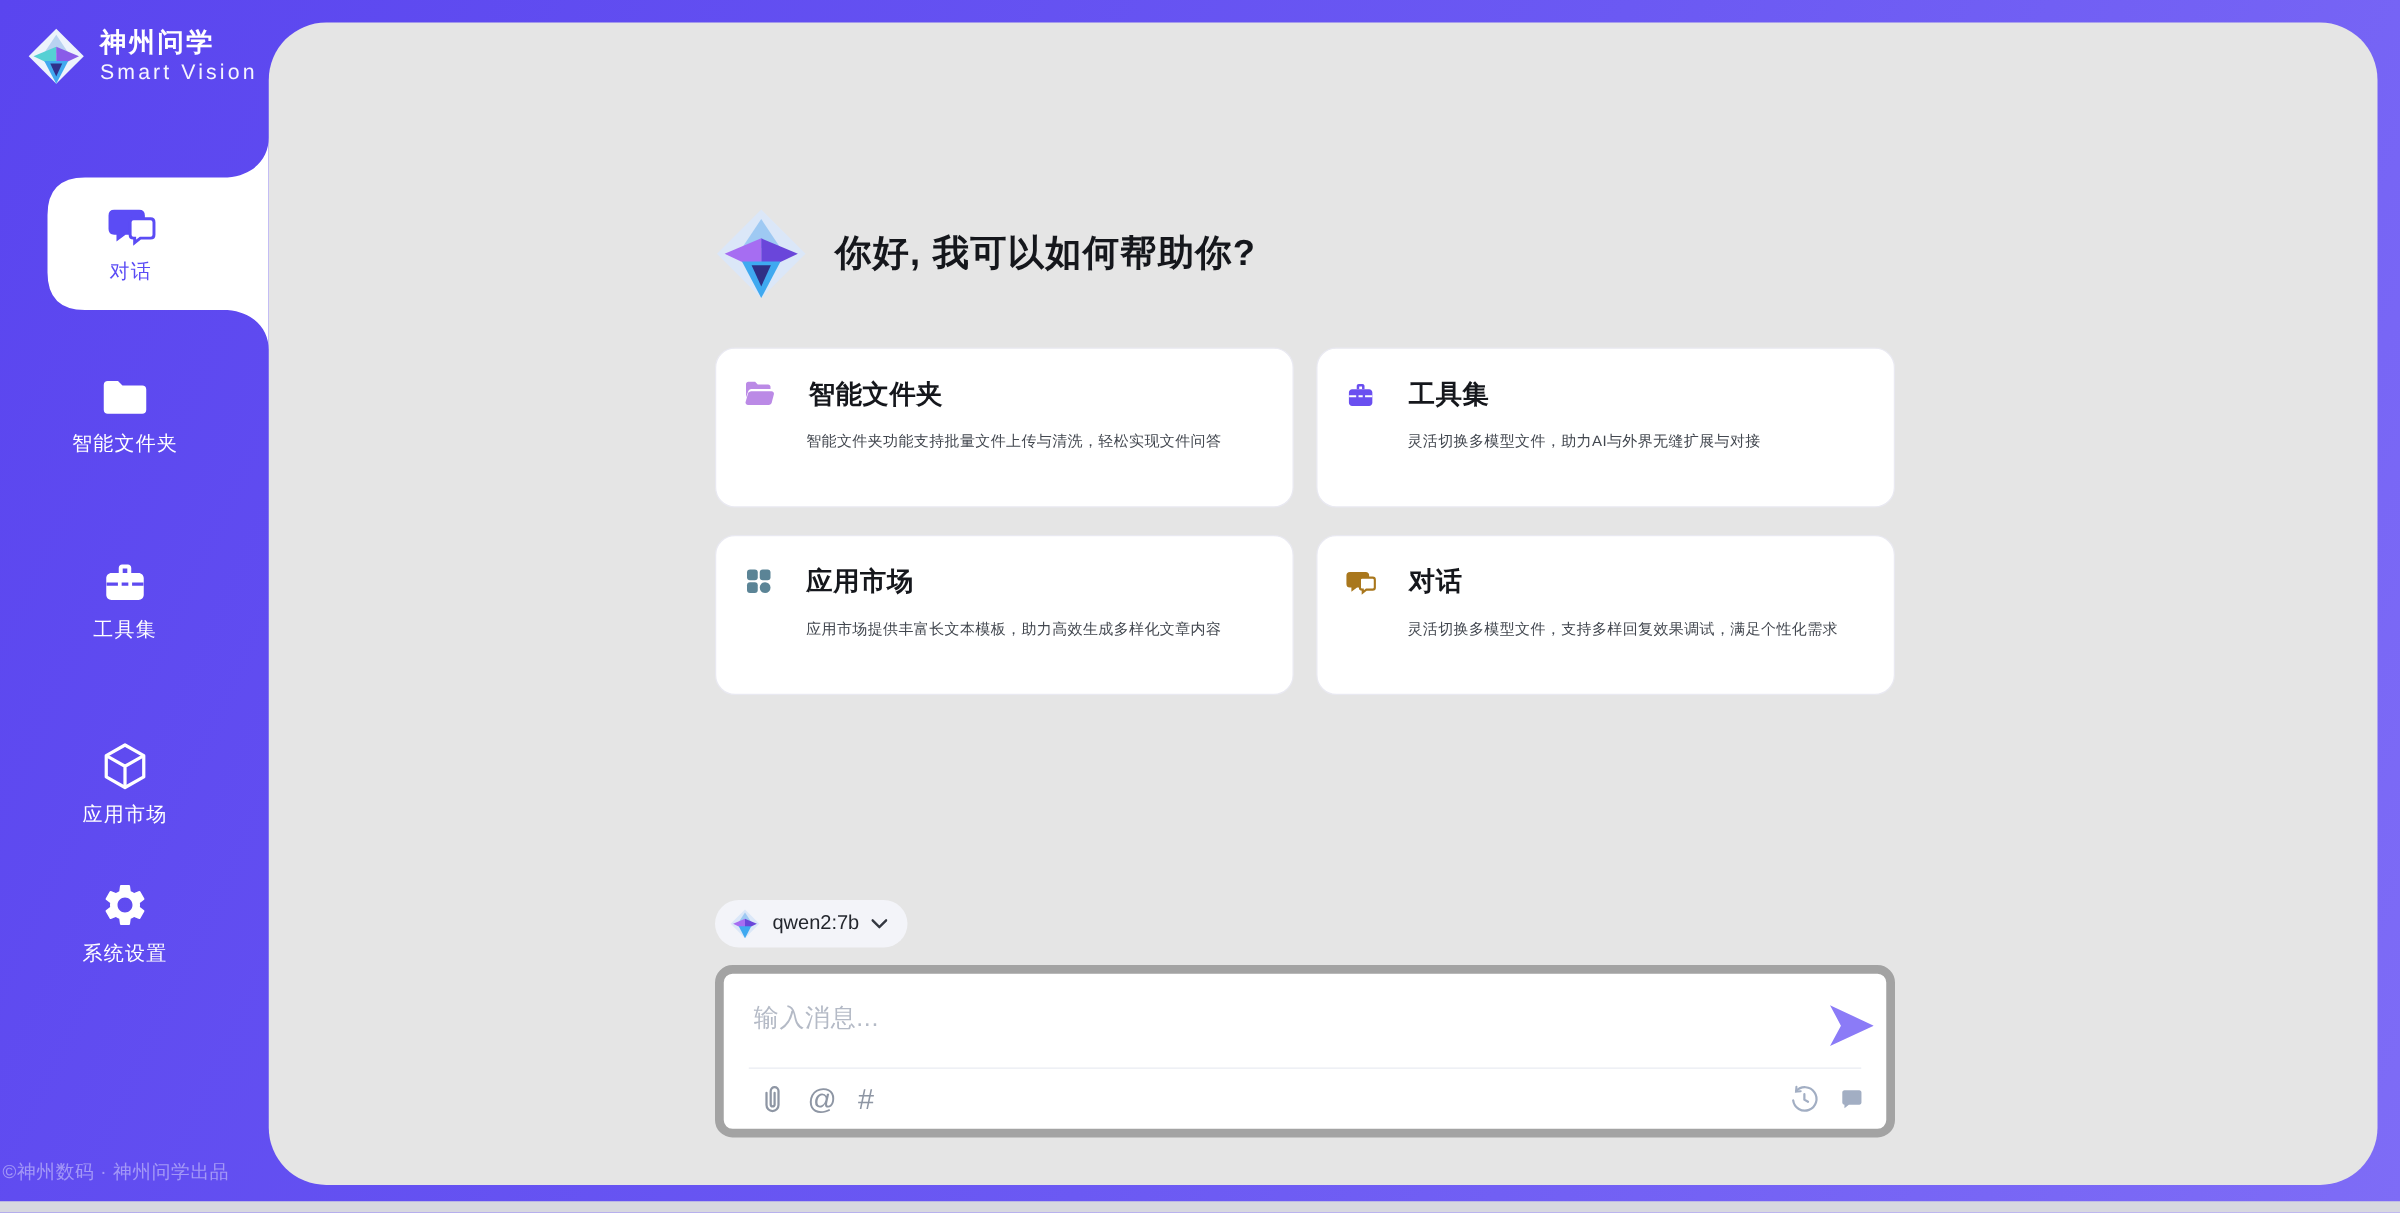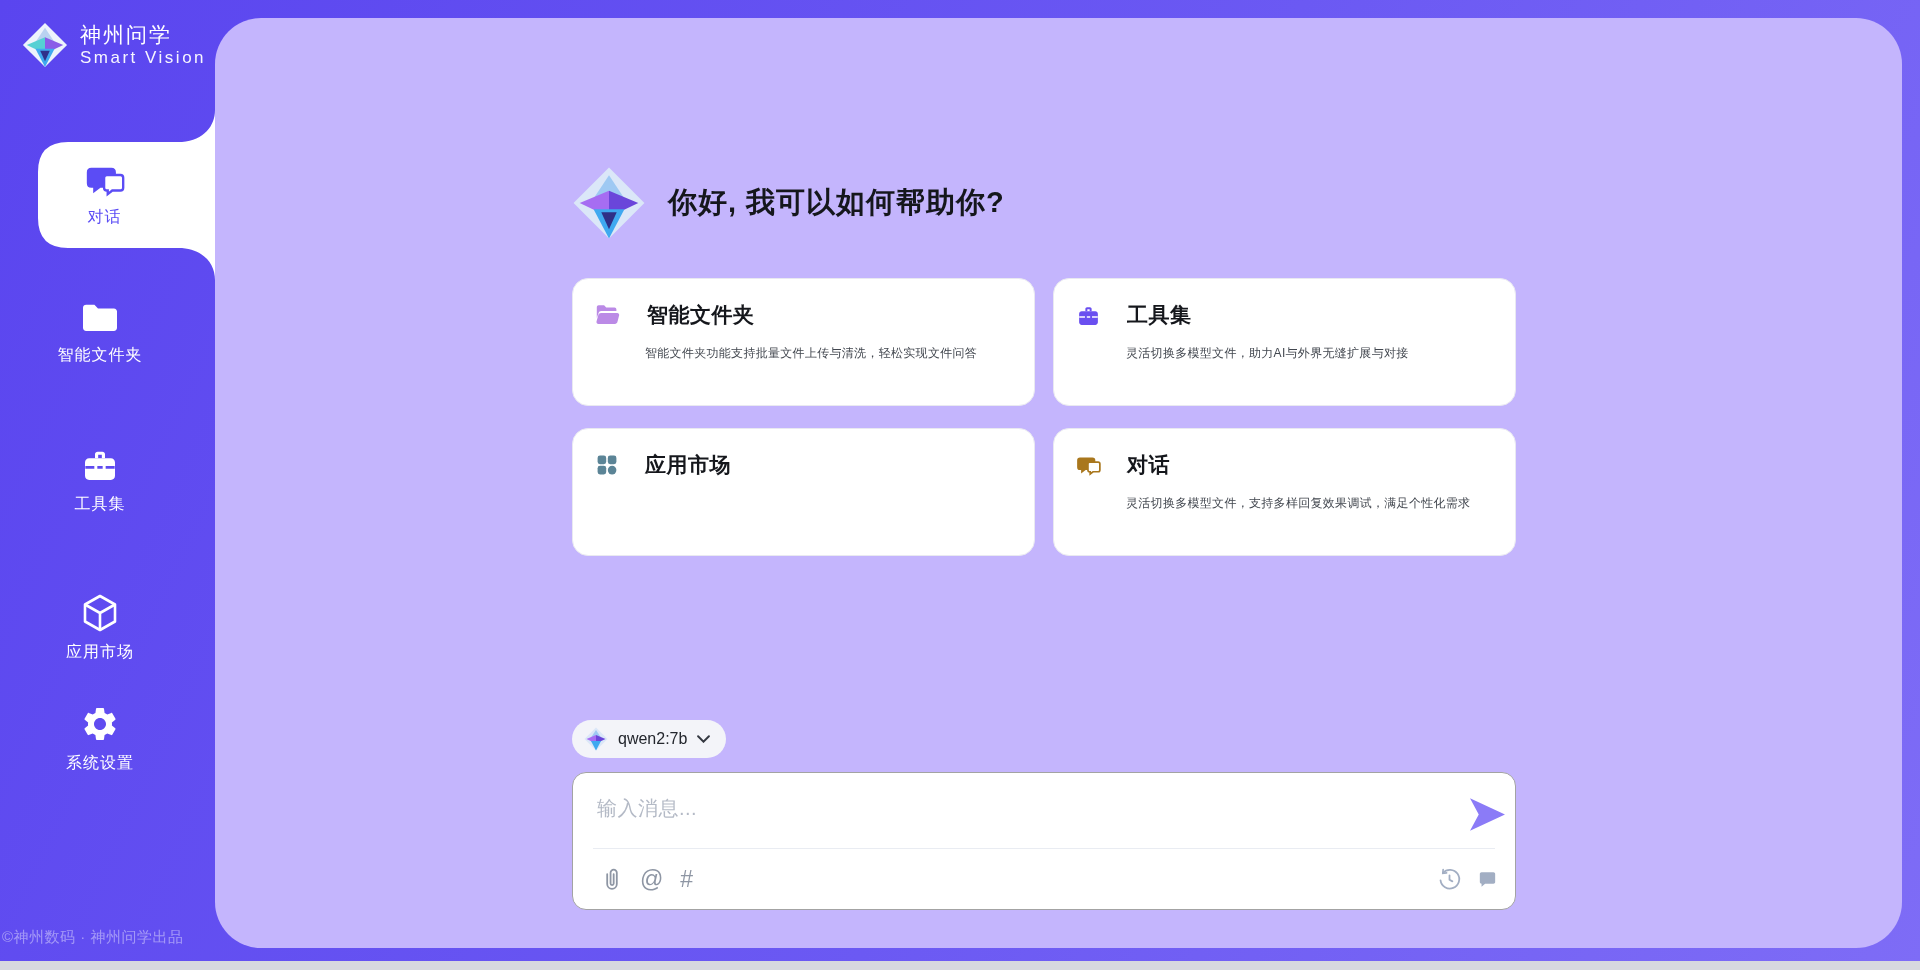--- a/index.html
+++ b/index.html
@@ -6,21 +6,21 @@
   html,body { width:1920px; height:970px; overflow:hidden;
     font-family:"Liberation Sans","DejaVu Sans",sans-serif; }
   body { position:relative;
     background:linear-gradient(115deg,#5a45ef 0%,#6b59f3 55%,#7e6cf6 100%); }
   body::after { content:''; position:absolute; left:0; right:0; bottom:0;
     height:9px; background:#d7d8df; }
 
   
   .sidebar { position:absolute; left:0; top:0; width:215px; height:970px; }
   .brand { position:absolute; left:22px; top:22px; display:flex; align-items:center; gap:12px; cursor:pointer; }
-  .brand-name { color:#fff; font-size:21px; font-weight:normal; letter-spacing:2px; line-height:1.2; }
+  .brand-name { color:#fff; font-size:21px; font-weight:bold; letter-spacing:2px; line-height:1.2; }
   .brand-sub { color:#fff; font-size:17px; letter-spacing:2.5px; opacity:.95; }
 
   .nav-item { position:absolute; left:0; width:200px; height:80px;
     display:flex; flex-direction:column; align-items:center; justify-content:center;
     gap:9px; color:#fff; cursor:pointer; }
   .nav-item .nav-label { font-size:16px; letter-spacing:1px; }
 
   .tab-shape { position:absolute; left:34px; top:110px; width:181px; height:170px; }
   .tab-active { position:absolute; left:38px; top:142px; width:177px; height:106px;
     display:flex; flex-direction:column; align-items:center; justify-content:center;
@@ -30,21 +30,21 @@
   .user-row { position:absolute; left:0; top:864px; width:200px; height:48px;
     display:flex; align-items:center; justify-content:center; gap:16px; cursor:pointer; }
   .avatar { width:38px; height:38px; border-radius:50%; background:#efeafc;
     display:flex; align-items:center; justify-content:center; }
   .user-initials { color:#fff; font-size:21px; letter-spacing:1px; }
   .copyright { position:absolute; left:2px; top:928px; width:200px;
     color:rgba(255,255,255,.42); font-size:15px; letter-spacing:.5px; }
 
   
   .panel { position:absolute; left:215px; top:18px; width:1687px; height:930px;
-    background:#c4b5fd; border-radius:46px; }
+    background:#e5e5e5; border-radius:46px; }
   .content { width:944px; margin-left:357px; }
 
   .greeting { display:flex; align-items:center; gap:22px; padding-top:148px; }
   .greeting-text { font-size:29px; font-weight:bold; color:#15171c; letter-spacing:1px; }
 
   .cards { display:flex; flex-wrap:wrap; justify-content:space-between;
     row-gap:22px; margin-top:38px; width:944px; }
   .card { width:463px; min-height:128px; border:1px solid #e9e9f1; border-radius:16px;
     background:#fff; padding:22px 24px 14px 22px; cursor:pointer; }
   .card-head { display:flex; align-items:center; gap:26px; }
@@ -54,21 +54,21 @@
   .ic-folder-open { color:#bb8ae6; }
   .ic-toolbox    { color:#6a4ff0; }
   .ic-grid       { color:#5b8496; }
   .ic-chat-card  { color:#a9771d; }
 
   .model-pill { margin-top:164px; display:inline-flex; align-items:center; gap:10px;
     height:38px; padding:0 16px 0 12px; border-radius:19px; background:#f3f4f9; cursor:pointer; }
   .model-name { font-size:16px; color:#23262d; }
 
   .composer { position:relative; margin-top:14px; width:944px; height:138px;
-    border:1px solid #a3a3a3; border-radius:14px; background:#fff; }
+    border:7px solid #a3a3a3; border-radius:14px; background:#fff; }
   .composer textarea { display:block; width:830px; height:50px; margin:18px 0 0 6px;
     padding:4px 18px; border:none; outline:none; resize:none; background:transparent;
     font-family:inherit; font-size:20px; color:#2b2f36; }
   .composer textarea::placeholder { color:#b4bac6; letter-spacing:.5px; }
   .send-btn { position:absolute; right:10px; top:25px; width:35px; height:33px;
     color:#8b7bf7; cursor:pointer; }
   .composer-divider { position:absolute; left:20px; right:20px; top:75px; height:1px;
     background:#e9ecf2; }
   .composer-tools { position:absolute; left:0; right:0; top:76px; bottom:0;
     display:flex; align-items:center; padding:0 16px 0 28px; }
@@ -206,20 +206,21 @@
           <span class="ic-grid">
             <svg width="24" height="24" viewBox="0 0 24 24" fill="currentColor">
               <rect x="2.6" y="2.6" width="8.6" height="8.6" rx="2.4"></rect>
               <rect x="12.8" y="2.6" width="8.6" height="8.6" rx="2.4"></rect>
               <rect x="2.6" y="12.8" width="8.6" height="8.6" rx="2.4"></rect>
               <rect x="12.8" y="12.8" width="8.6" height="8.6" rx="4.3"></rect>
             </svg>
           </span>
           <span class="card-title">应用市场</span>
         </div>
+        <div class="card-desc">应用市场提供丰富长文本模板，助力高效生成多样化文章内容</div>
       </div>
 
       <div class="card">
         <div class="card-head">
           <span class="ic-chat-card">
             <svg width="25" height="23" viewBox="0 0 44 40">
               <path d="M7 6 H29 Q34 6 34 11 V23 Q34 28 29 28 H17 L9 34 V28 H7 Q2 28 2 23 V11 Q2 6 7 6 Z" fill="currentColor"></path>
               <path d="M24 14 H39 Q42 14 42 17 V28 Q42 31 39 31 H30 L25 35 V31 H24 Q21 31 21 28 V17 Q21 14 24 14 Z" fill="#ffffff" stroke="currentColor" stroke-width="3"></path>
             </svg>
           </span>

